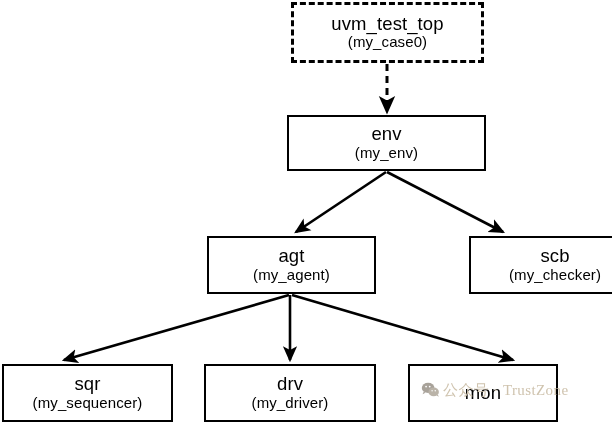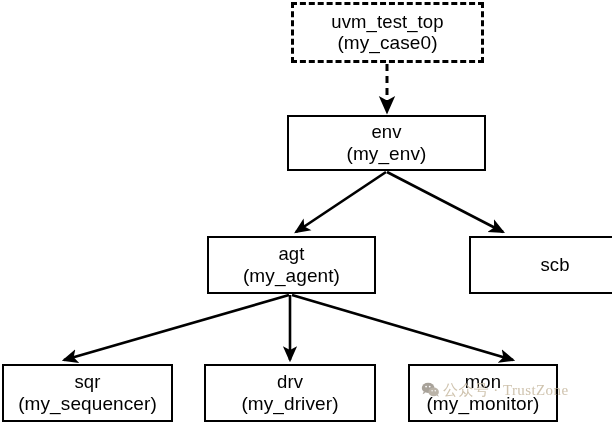--- a/index.html
+++ b/index.html
@@ -40,21 +40,21 @@
     color: #000000;
     z-index: 2;
   }
   .node.dashed {
     border-style: dashed;
     border-width: 3px;
   }
   .node .nline {
     display: block;
     white-space: nowrap;
-    font-size: 19px;
+    font-size: 15px;
     letter-spacing: 0.1px;
   }
   .node .nline.type {
     font-size: 18.5px;
   }
   
   #node-uvm-test-top { left: 291px; top: 2px;   width: 193px; height: 61px; }
   #node-env          { left: 287px; top: 115px; width: 199px; height: 56px; }
   #node-agt          { left: 207px; top: 236px; width: 169px; height: 58px; }
   #node-scb          { left: 437px; top: 236px; width: 172px; height: 58px; margin-left: 32px; }
@@ -123,35 +123,35 @@
     <span class="nline">(my_agent)</span>
   </div>
 
   <div class="node" id="node-env">
     <span class="nline type">env</span>
     <span class="nline">(my_env)</span>
   </div>
 
   <div class="node" id="node-scb">
     <span class="nline type">scb</span>
+    <span class="nline">(my_checker)</span>
   </div>
 
   <div class="node" id="node-drv">
     <span class="nline type">drv</span>
     <span class="nline">(my_driver)</span>
   </div>
 
   <div class="node" id="node-sqr">
     <span class="nline type">sqr</span>
     <span class="nline">(my_sequencer)</span>
   </div>
 
   <div class="node" id="node-mon">
     <span class="nline type">mon</span>
-    <span class="nline">(my_monitor)</span>
   </div>
 
   <div id="watermark">
     <svg class="wm-icon" viewBox="0 0 24 20" xmlns="http://www.w3.org/2000/svg">
       <ellipse cx="9" cy="8" rx="8" ry="6.4" fill="#8b8378"></ellipse>
       <circle cx="6.4" cy="6.3" r="1.1" fill="#ffffff"></circle>
       <circle cx="11" cy="6.3" r="1.1" fill="#ffffff"></circle>
       <path d="M3.5 12.6 L2 16 L5.6 14.2 Z" fill="#8b8378"></path>
       <ellipse cx="16" cy="13" rx="6.6" ry="5.4" fill="#a39a8c"></ellipse>
       <circle cx="14" cy="11.6" r="0.9" fill="#ffffff"></circle>

